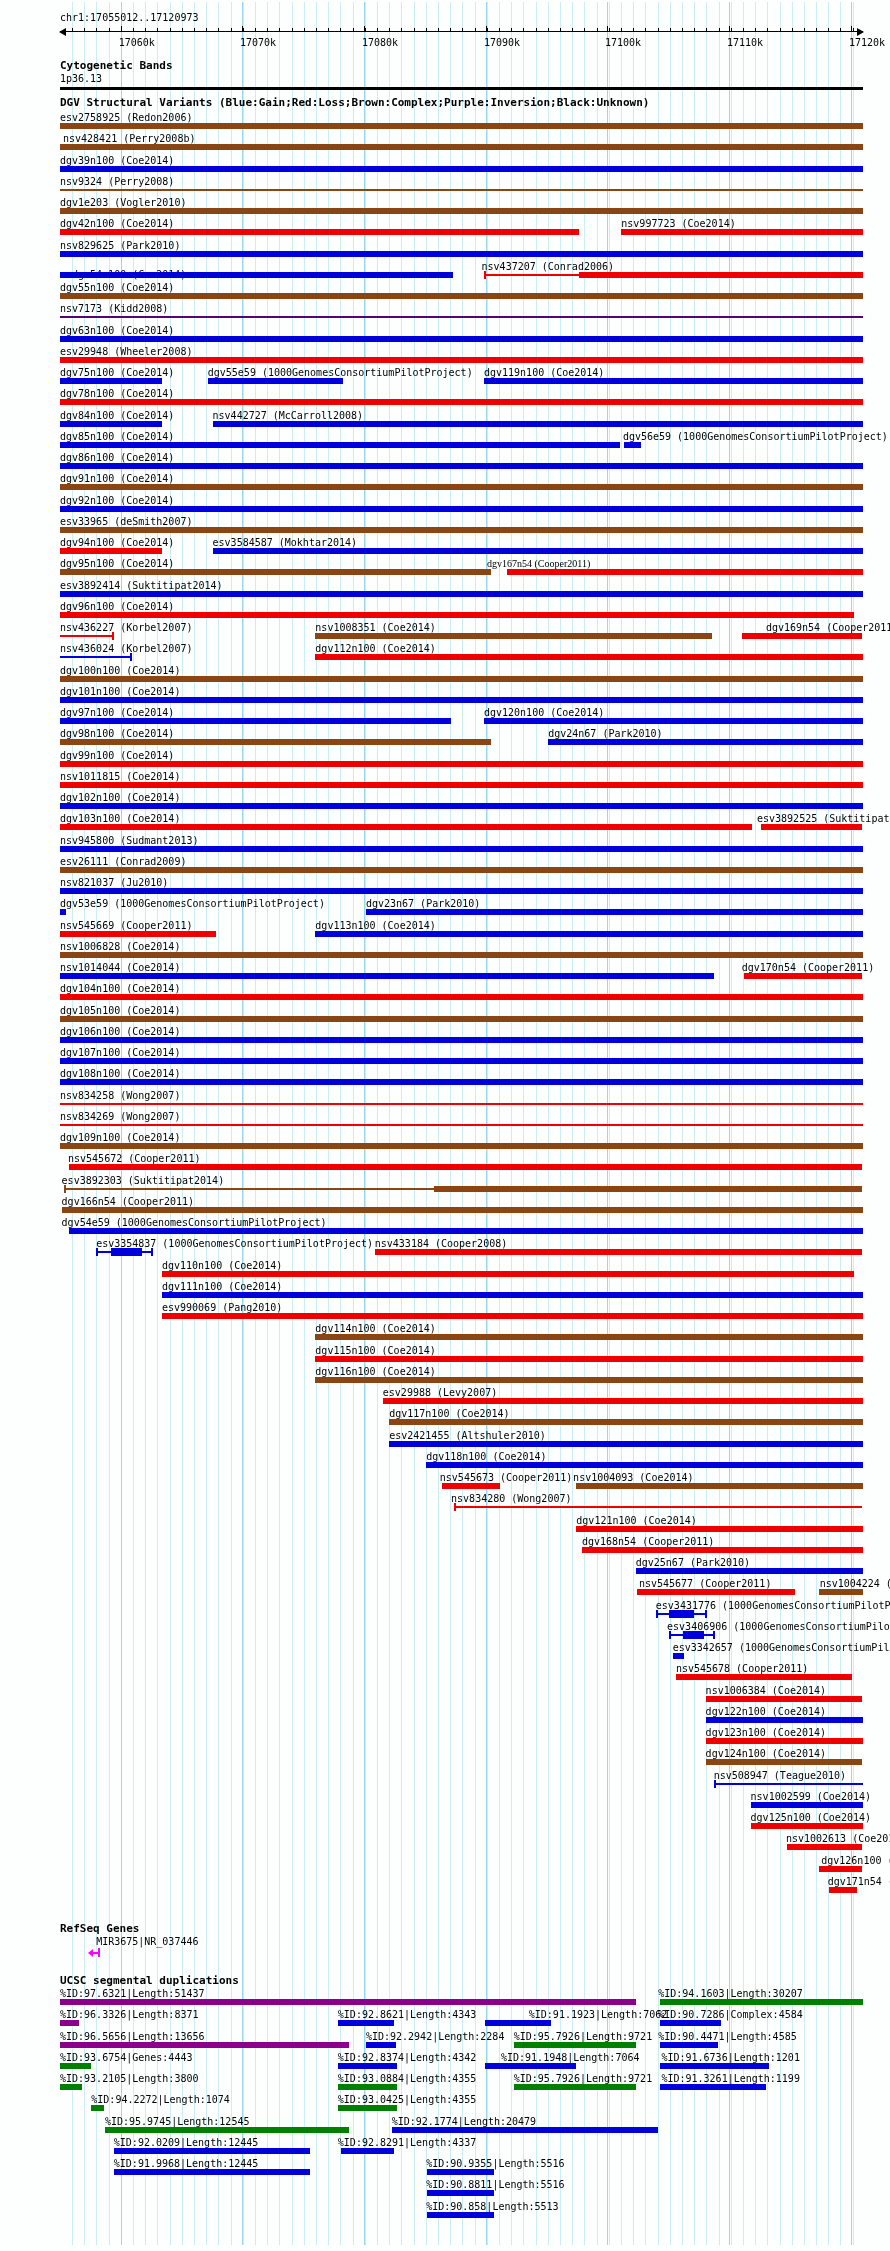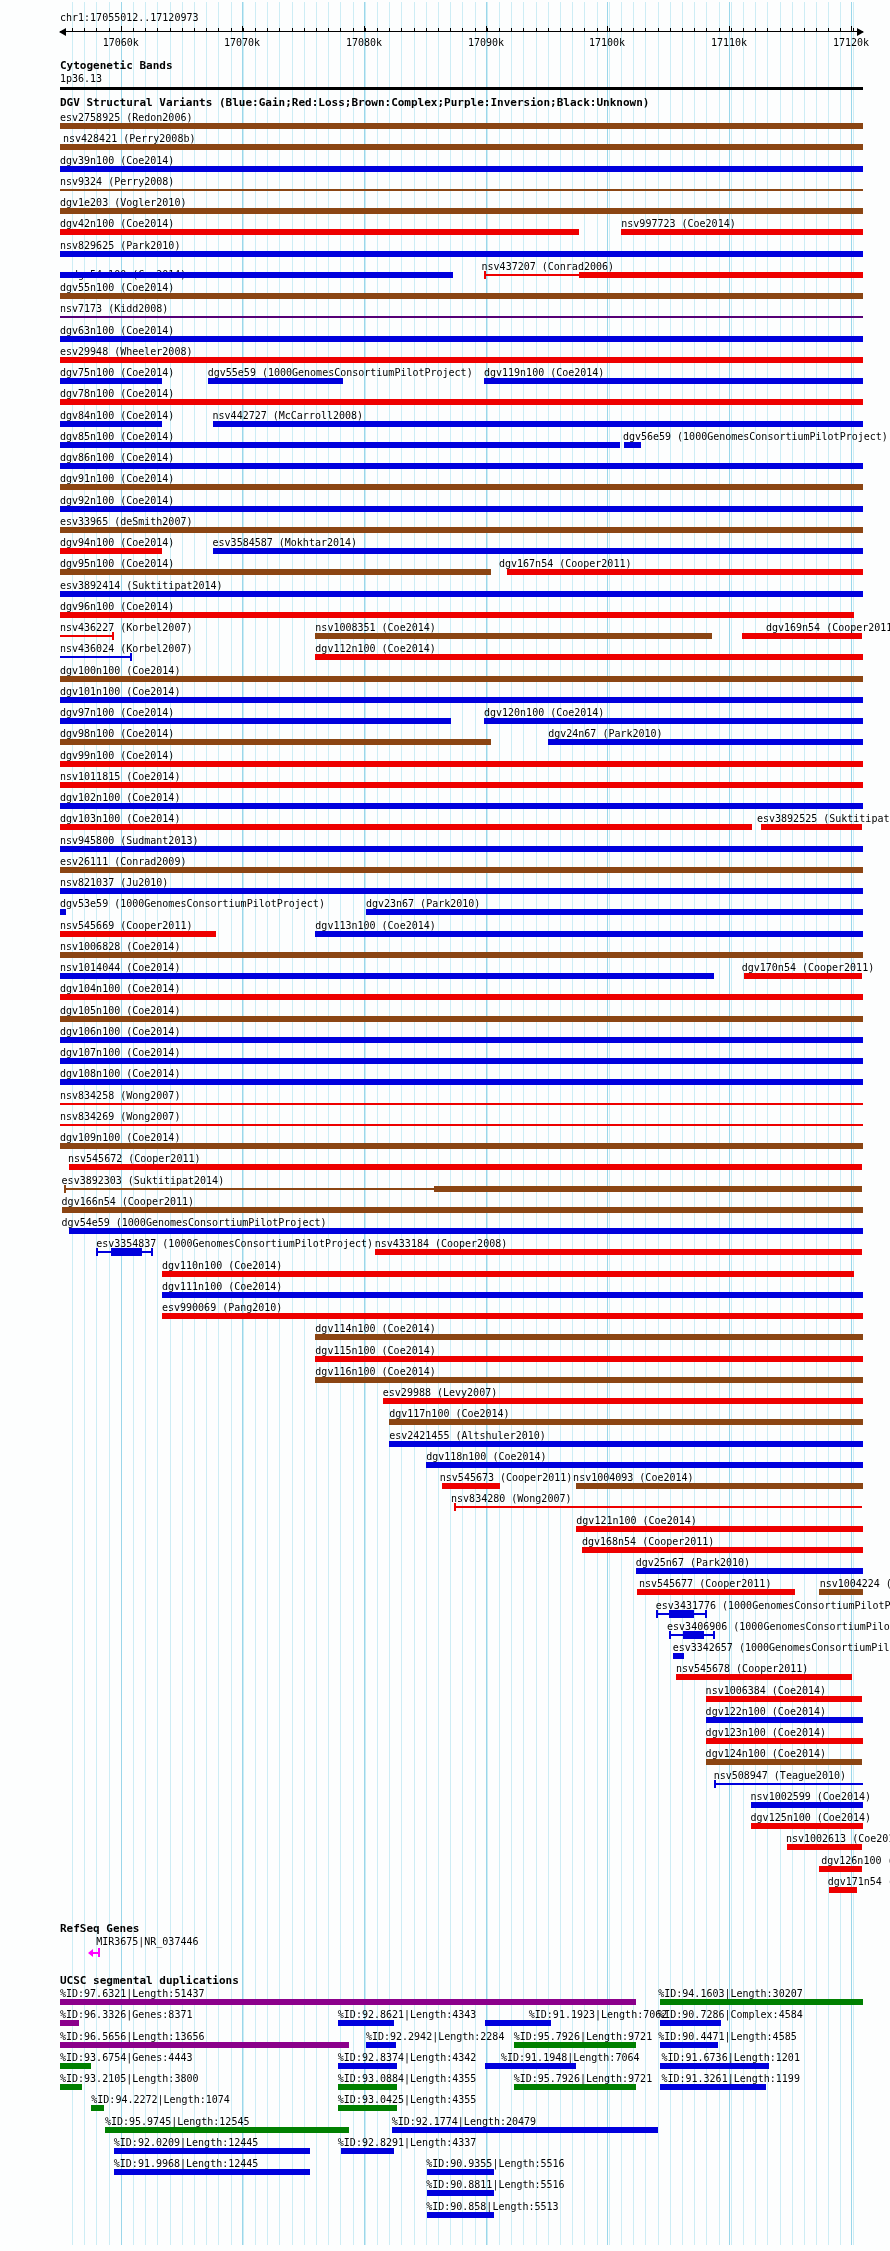--- a/index.html
+++ b/index.html
@@ -7,21 +7,21 @@
        font-family:"DejaVu Sans Mono",monospace;font-size:10px;color:#000;}
   #canvas{position:absolute;left:60px;top:0;width:803px;height:2251px;}
   .gv{position:absolute;top:2px;height:2243px;width:1px;}
   .lbl{position:absolute;white-space:nowrap;font:10px/11px "DejaVu Sans Mono",monospace;color:#000;}
   .hdr{position:absolute;white-space:nowrap;font-weight:bold;font:bold 11px/12px "DejaVu Sans Mono",monospace;color:#000;}
   .bar{position:absolute;height:6px;}
   .thin{position:absolute;height:2px;}
   .tick{position:absolute;width:2px;height:8px;}
   .wbox{position:absolute;height:8px;}
   .rtick{position:absolute;width:1px;background:#000;}
-  .rlab{position:absolute;transform:translateX(-50%);font:10px/11px "DejaVu Sans Mono",monospace;}
+  .rlab{position:absolute;transform:translateX(-50%);font:10px/11px "DejaVu Sans Mono",monospace;margin-left:16px;}
   .arrow-l{position:absolute;width:0;height:0;border-top:4px solid transparent;border-bottom:4px solid transparent;}
   .band{position:absolute;height:3px;background:#000;}
 </style>
 </head>
 <body>
 
 <div id="canvas">
   <div id="gridlayer">
       <div class="gv" style="left: 12.045px; background: rgb(205, 237, 245);"></div>
       <div class="gv" style="left: 24.2426px; background: rgb(205, 237, 245);"></div>
@@ -285,21 +285,21 @@
       </div>
       <div style="position: absolute; left: 0px; top: 0px; width: 803px;">
         <div class="lbl" style="left: 0px; top: 537px;">dgv94n100 (Coe2014)</div>
         <div class="bar" style="left: 0px; top: 548px; width: 101.981px; background: rgb(238, 0, 0);"></div>
         <div class="lbl" style="left: 152.57px; top: 537px;">esv3584587 (Mokhtar2014)</div>
         <div class="bar" style="left: 152.57px; top: 548px; width: 650.43px; background: rgb(0, 0, 221);"></div>
       </div>
       <div style="position: absolute; left: 0px; top: 0px; width: 803px;">
         <div class="lbl" style="left: 0px; top: 558.25px;">dgv95n100 (Coe2014)</div>
         <div class="bar" style="left: 0px; top: 569.25px; width: 431.211px; background: rgb(139, 69, 19);"></div>
-        <div class="lbl" style="left: 439px; top: 558.25px;">dgv167n54 (Cooper2011)</div>
+        <div class="lbl" style="left: 427px; top: 558.25px; font-family: Liberation Serif, serif;">dgv167n54 (Cooper2011)</div>
         <div class="bar" style="left: 447.271px; top: 569.25px; width: 355.729px; background: rgb(238, 0, 0);"></div>
       </div>
       <div style="position: absolute; left: 0px; top: 0px; width: 803px;">
         <div class="lbl" style="left: 0px; top: 579.5px;">esv3892414 (Suktitipat2014)</div>
         <div class="bar" style="left: 0px; top: 590.5px; width: 803px; background: rgb(0, 0, 221);"></div>
       </div>
       <div style="position: absolute; left: 0px; top: 0px; width: 803px;">
         <div class="lbl" style="left: 0px; top: 600.75px;">dgv96n100 (Coe2014)</div>
         <div class="bar" style="left: 0px; top: 611.75px; width: 794.167px; background: rgb(238, 0, 0);"></div>
       </div>
@@ -594,21 +594,21 @@
 
   <div class="hdr" style="left:0;top:1975px;">UCSC segmental duplications</div>
   <div id="segdup-rows">
       <div style="position: absolute; left: 0px; top: 0px; width: 803px;">
         <div class="lbl" style="left: 0px; top: 1988px;">%ID:97.6321|Length:51437</div>
         <div class="bar" style="left: 0px; top: 1999px; width: 575.751px; background: rgb(139, 0, 139);"></div>
         <div class="lbl" style="left: 598.235px; top: 1988px;">%ID:94.1603|Length:30207</div>
         <div class="bar" style="left: 599.841px; top: 1999px; width: 203.159px; background: rgb(0, 128, 0);"></div>
       </div>
       <div style="position: absolute; left: 0px; top: 0px; width: 803px;">
-        <div class="lbl" style="left: 0px; top: 2009.25px;">%ID:96.3326|Genes:8371</div>
+        <div class="lbl" style="left: 0px; top: 2009.25px;">%ID:96.3326|Length:8371</div>
         <div class="bar" style="left: 0px; top: 2020.25px; width: 19.272px; background: rgb(139, 0, 139);"></div>
         <div class="lbl" style="left: 277.838px; top: 2009.25px;">%ID:92.8621|Length:4343</div>
         <div class="bar" style="left: 277.838px; top: 2020.25px; width: 56.21px; background: rgb(0, 0, 221);"></div>
         <div class="lbl" style="left: 424.787px; top: 2009.25px; margin-left: 44px;">%ID:91.1923|Length:7062</div>
         <div class="bar" style="left: 424.787px; top: 2020.25px; width: 65.846px; background: rgb(0, 0, 221);"></div>
         <div class="lbl" style="left: 598.235px; top: 2009.25px;">%ID:90.7286|Complex:4584</div>
         <div class="bar" style="left: 599.841px; top: 2020.25px; width: 61.028px; background: rgb(0, 0, 221);"></div>
       </div>
       <div style="position: absolute; left: 0px; top: 0px; width: 803px;">
         <div class="lbl" style="left: 0px; top: 2030.5px;">%ID:96.5656|Length:13656</div>

